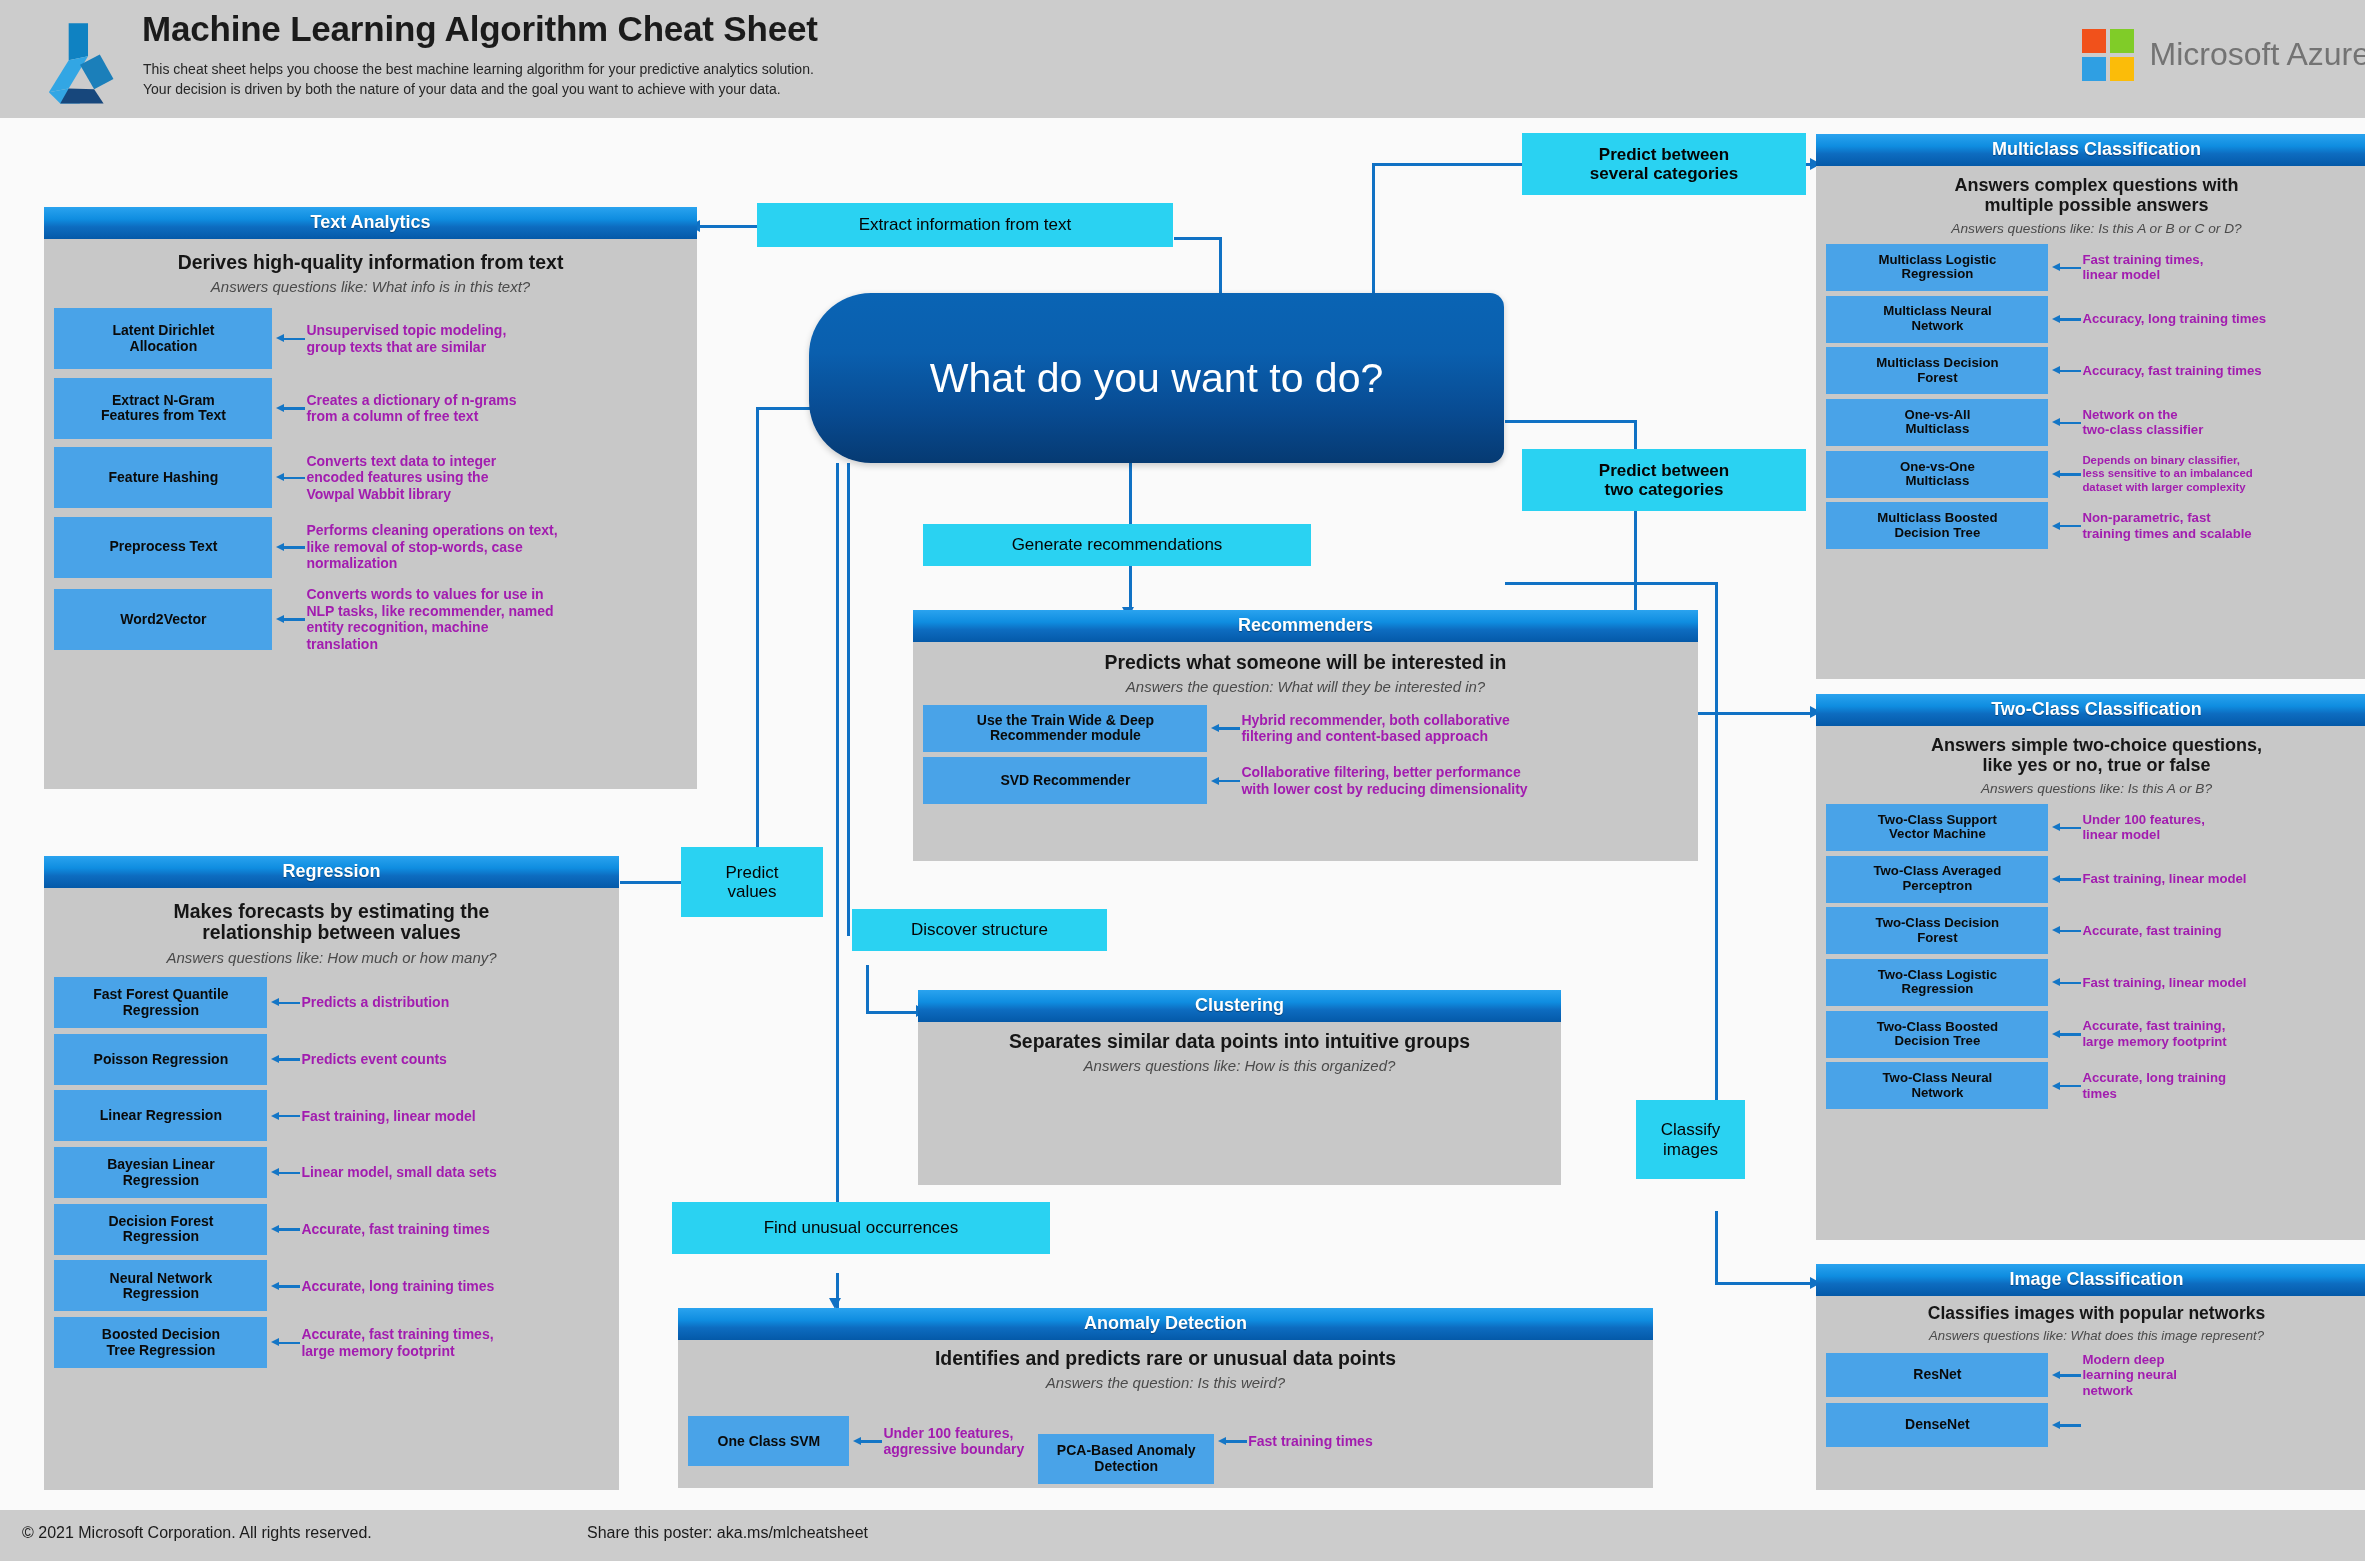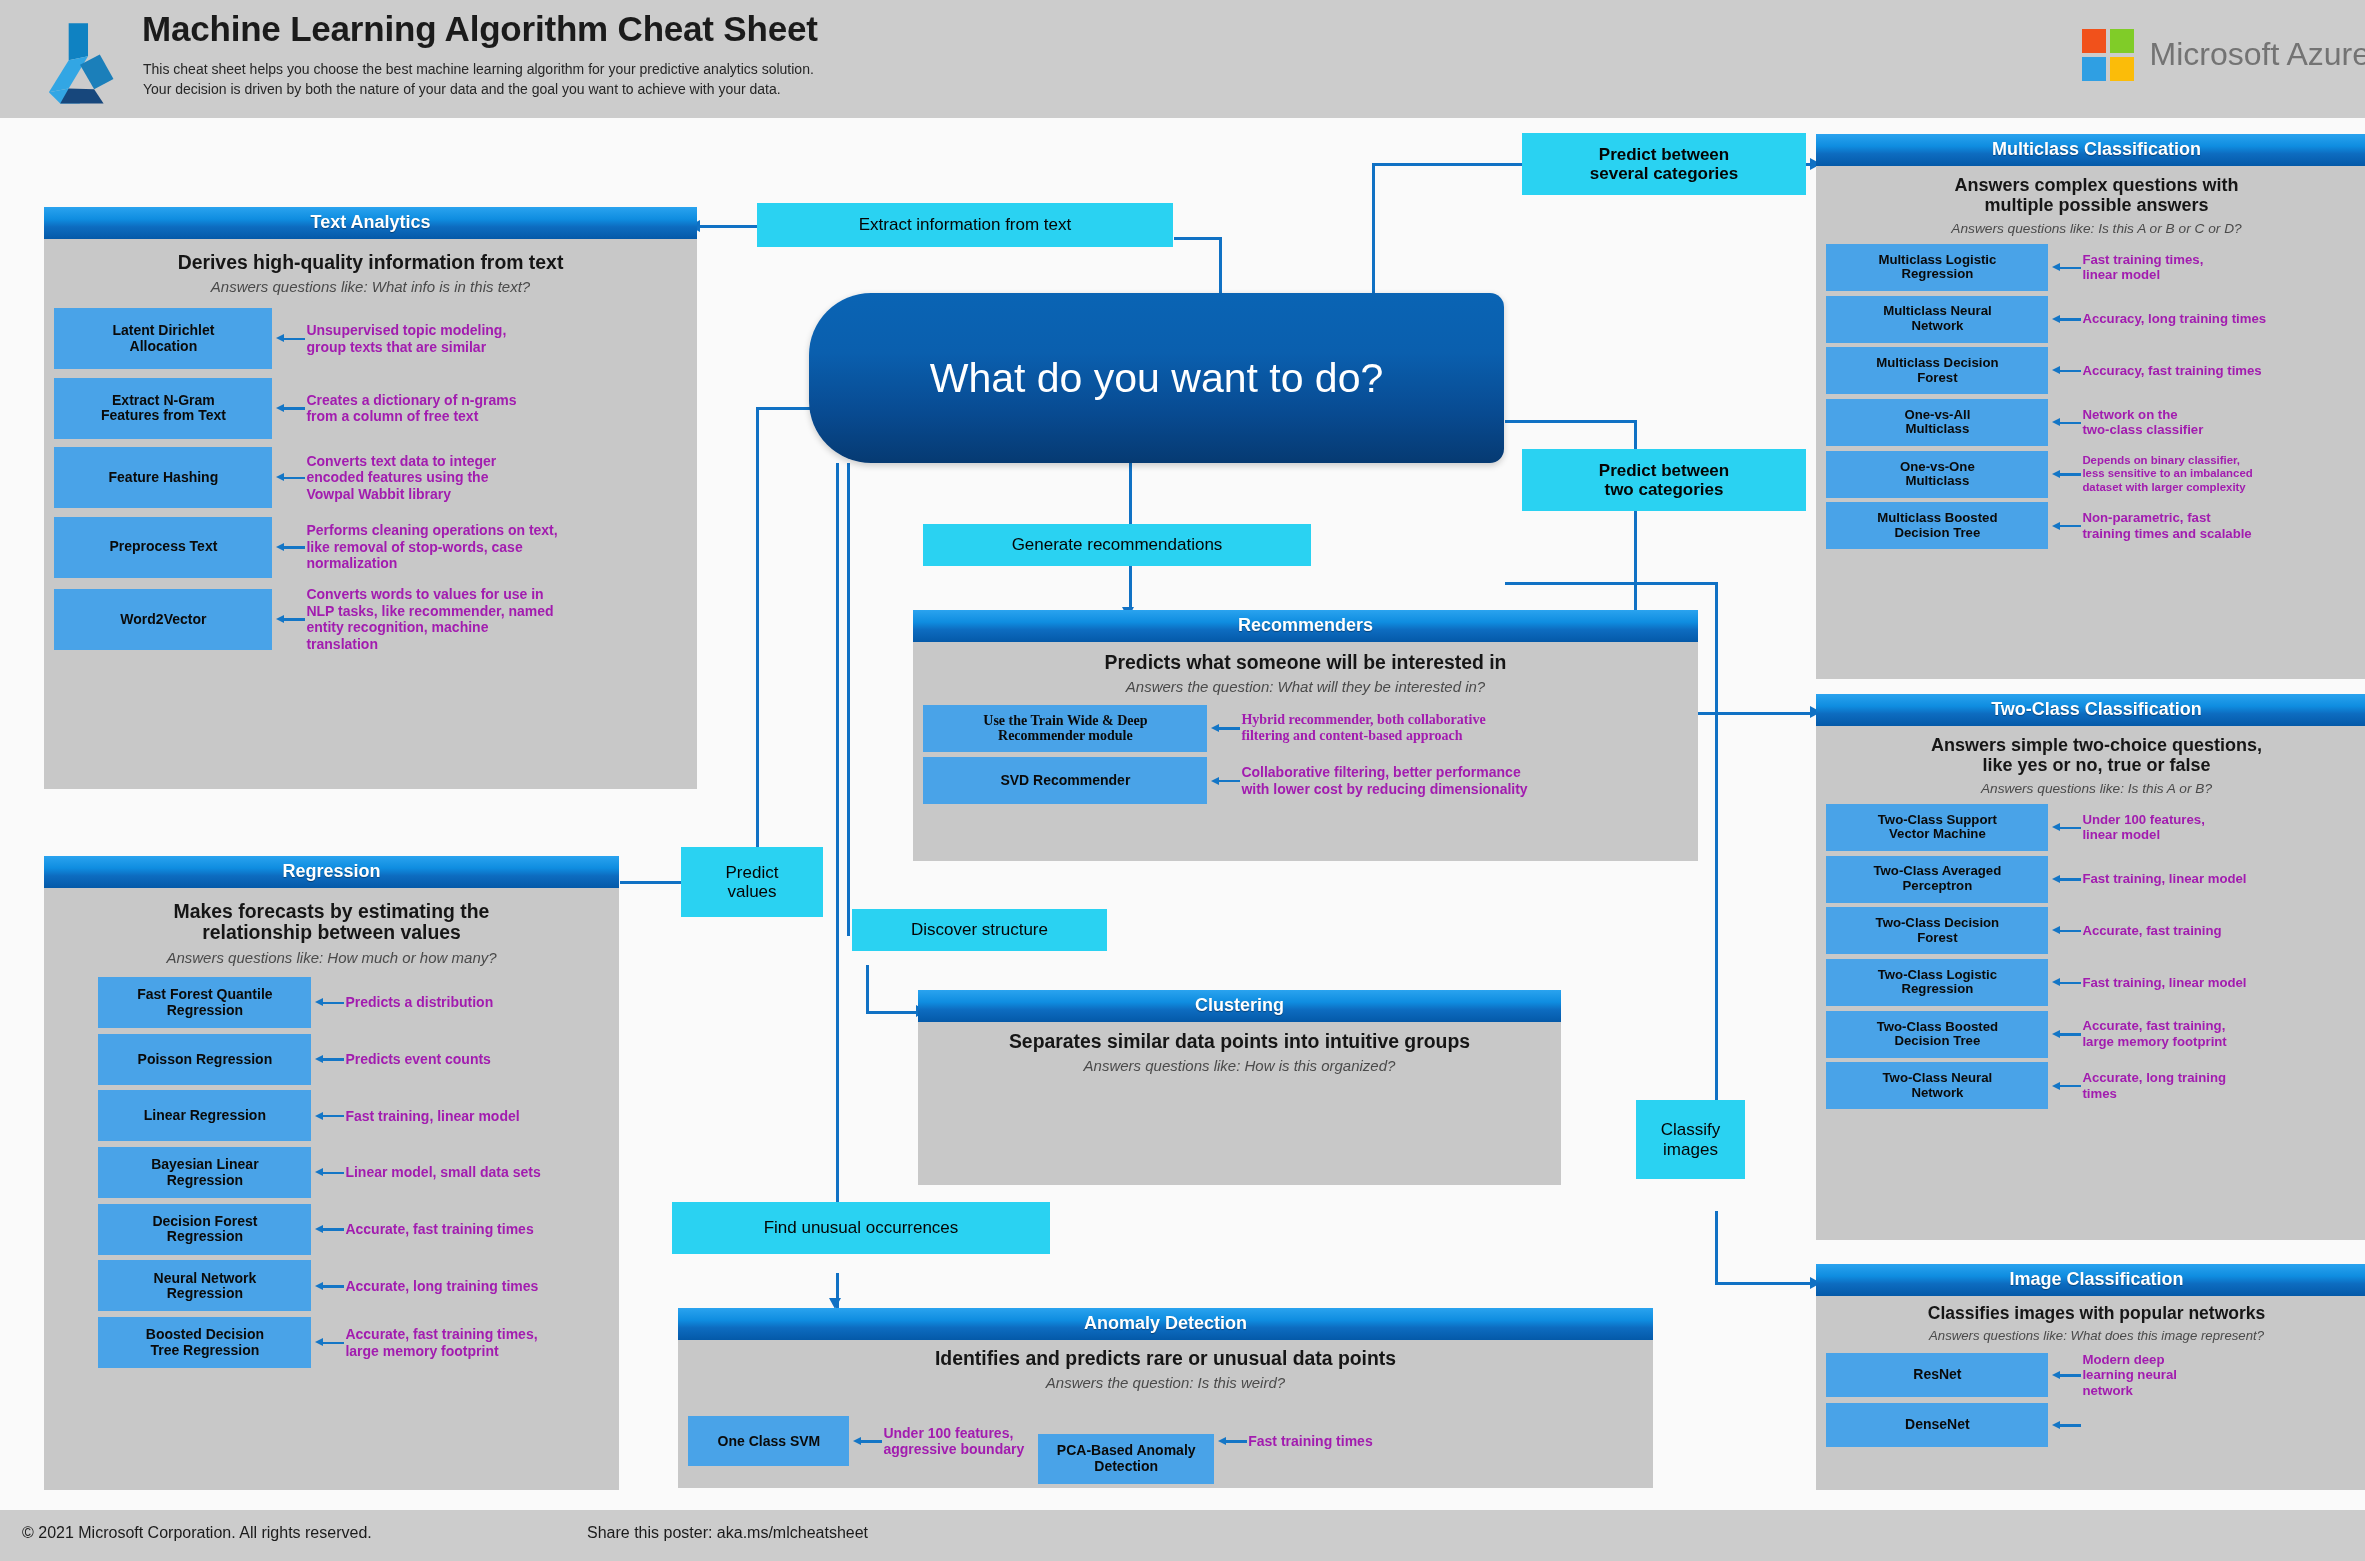--- a/index.html
+++ b/index.html
@@ -248,21 +248,21 @@
       </div>
     </div>
   </div>
 
   <div class="panel" style="left:44px;top:856px;width:575px;height:634px;">
     <div class="panel-head">Regression</div>
     <div class="panel-body">
       <div class="panel-lead" style="white-space:pre-line;">Makes forecasts by estimating the
 relationship between values</div>
       <div class="panel-q">Answers questions like: How much or how many?</div>
-      <div class="rows" style="margin-top:10.4px;margin-left:44px;">
+      <div class="rows" style="margin-top:10.4px;">
         <div class="row" style="margin-bottom:5.7px;">
           <div class="alg" style="width:213px;height:51px;white-space:pre-line;">Fast Forest Quantile
 Regression</div>
           <div class="arrowL"></div>
           <div class="desc" style="white-space:pre-line;">Predicts a distribution</div>
         </div>
         <div class="row" style="margin-bottom:5.7px;">
           <div class="alg" style="width:213px;height:51px;white-space:pre-line;">Poisson Regression</div>
           <div class="arrowL"></div>
           <div class="desc" style="white-space:pre-line;">Predicts event counts</div>
@@ -300,21 +300,21 @@
       </div>
     </div>
   </div>
 
   <div class="panel" style="left:913px;top:610px;width:785px;height:251px;">
     <div class="panel-head">Recommenders</div>
     <div class="panel-body">
       <div class="panel-lead" style="white-space:pre-line;margin-top:9.5px;">Predicts what someone will be interested in</div>
       <div class="panel-q">Answers the question: What will they be interested in?</div>
       <div class="rows" style="margin-top:8.5px;">
-        <div class="row" style="margin-bottom:5.7px;font-family:Liberation Serif, serif;">
+        <div class="row" style="margin-bottom:5.7px;">
           <div class="alg" style="width:284px;height:47px;white-space:pre-line;">Use the Train Wide &amp; Deep
 Recommender module</div>
           <div class="arrowL"></div>
           <div class="desc" style="white-space:pre-line;">Hybrid recommender, both collaborative
 filtering and content-based approach</div>
         </div>
         <div class="row" style="margin-bottom:5.7px;">
           <div class="alg" style="width:284px;height:47px;white-space:pre-line;">SVD Recommender</div>
           <div class="arrowL"></div>
           <div class="desc" style="white-space:pre-line;">Collaborative filtering, better performance

